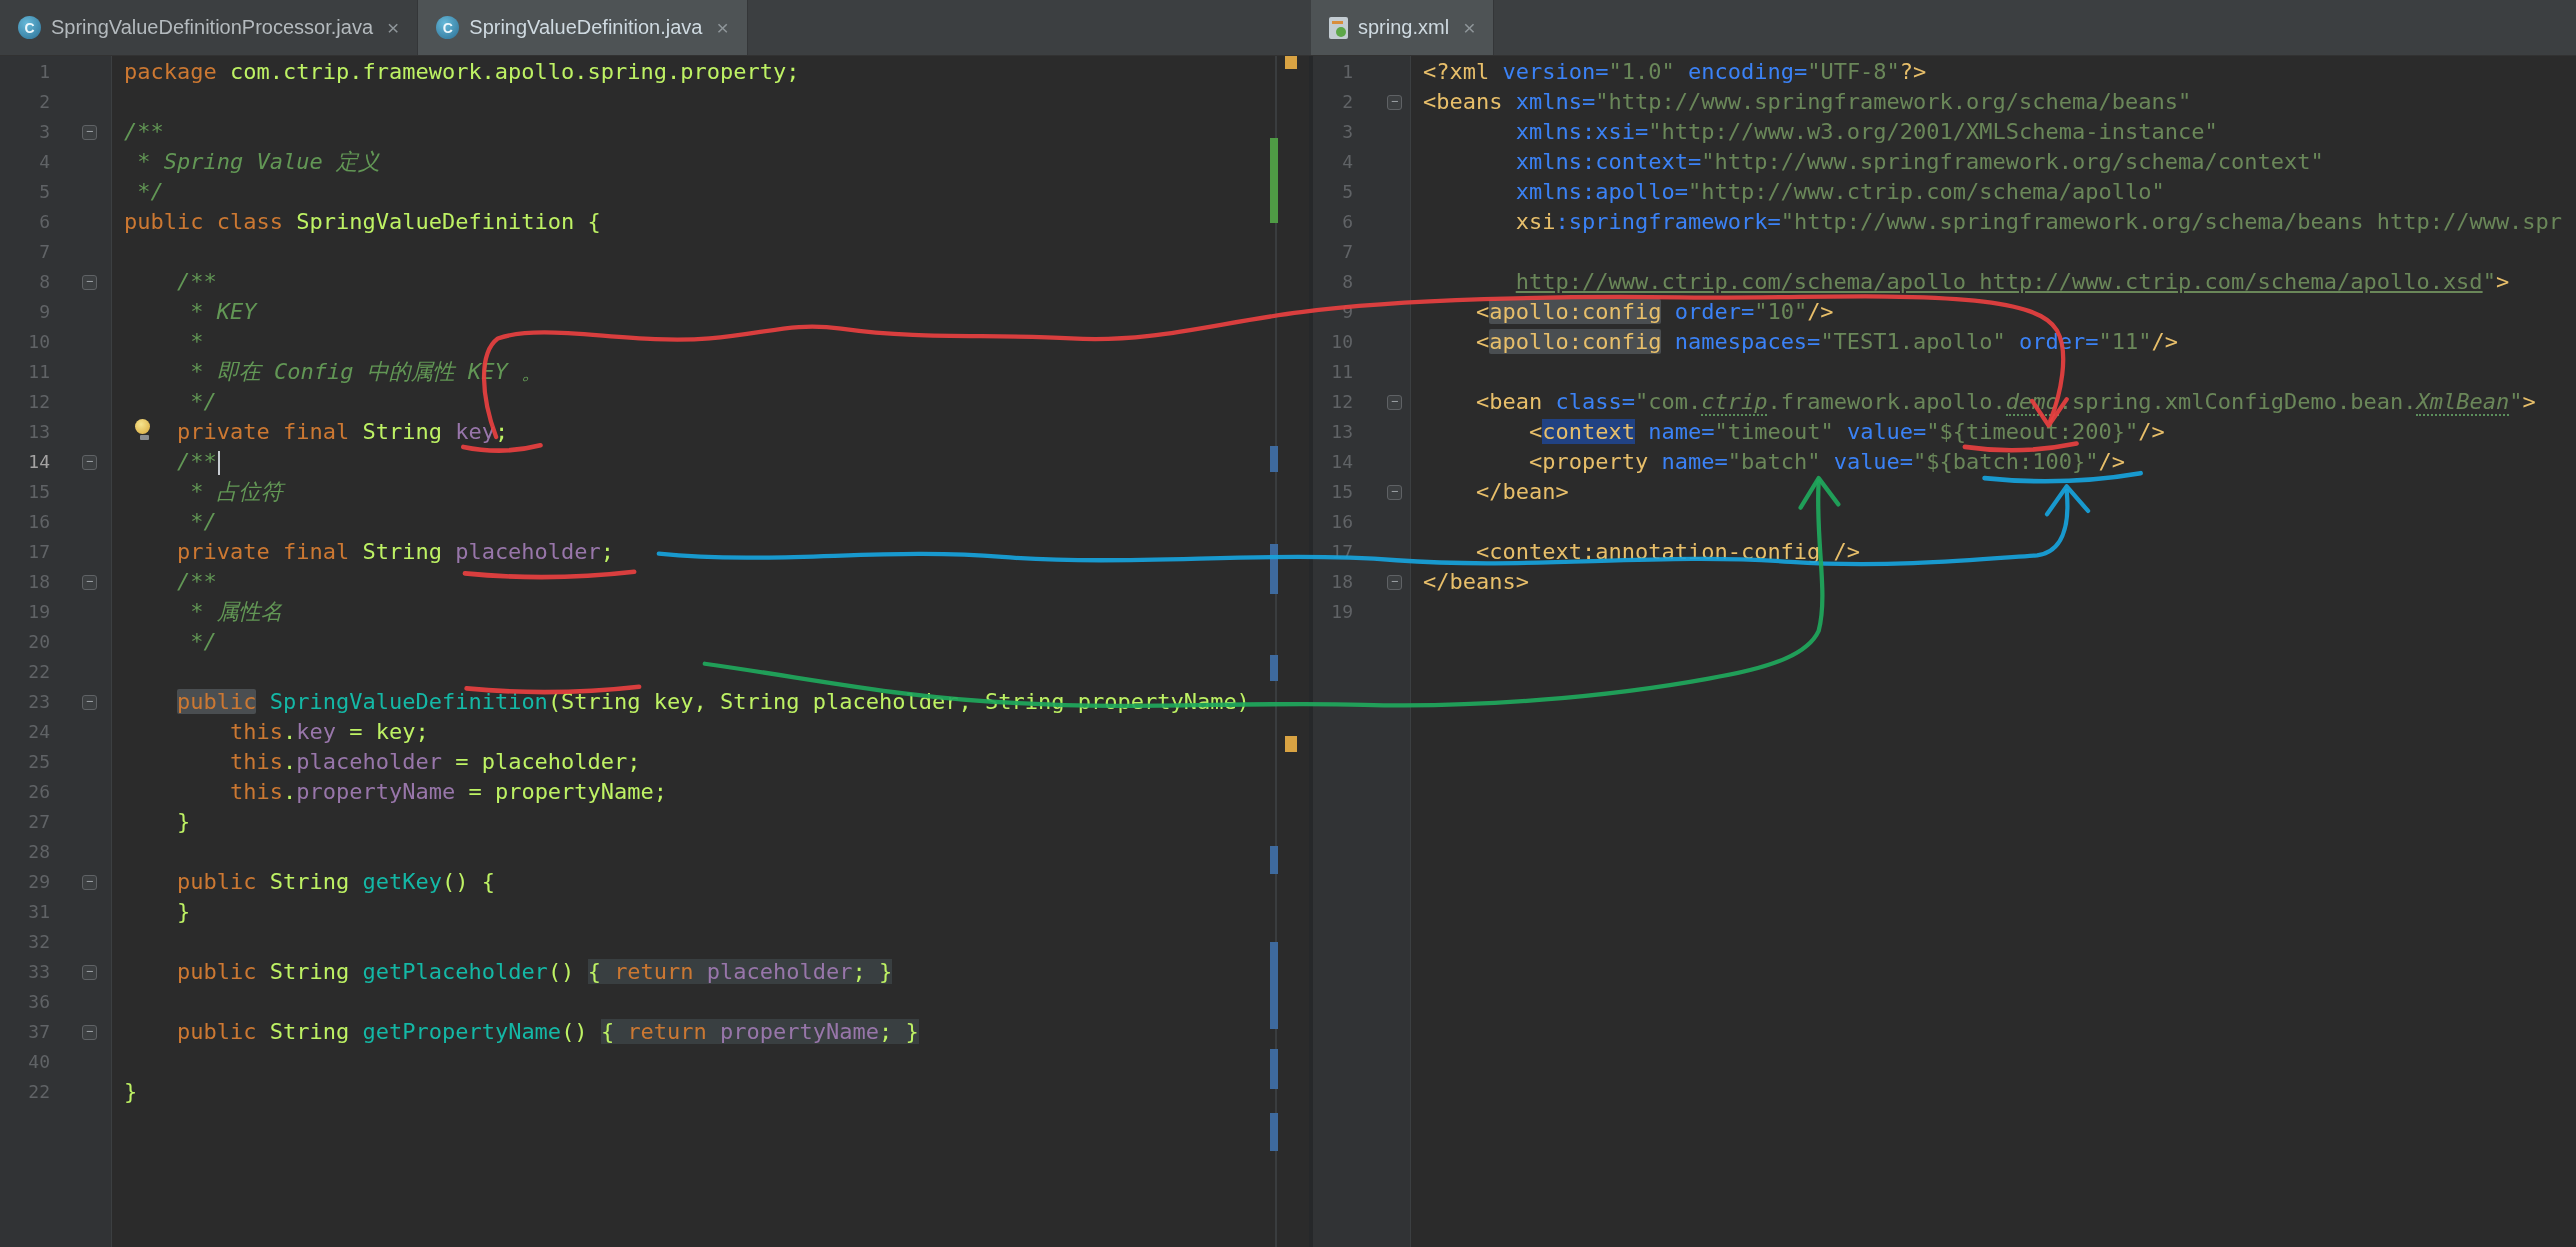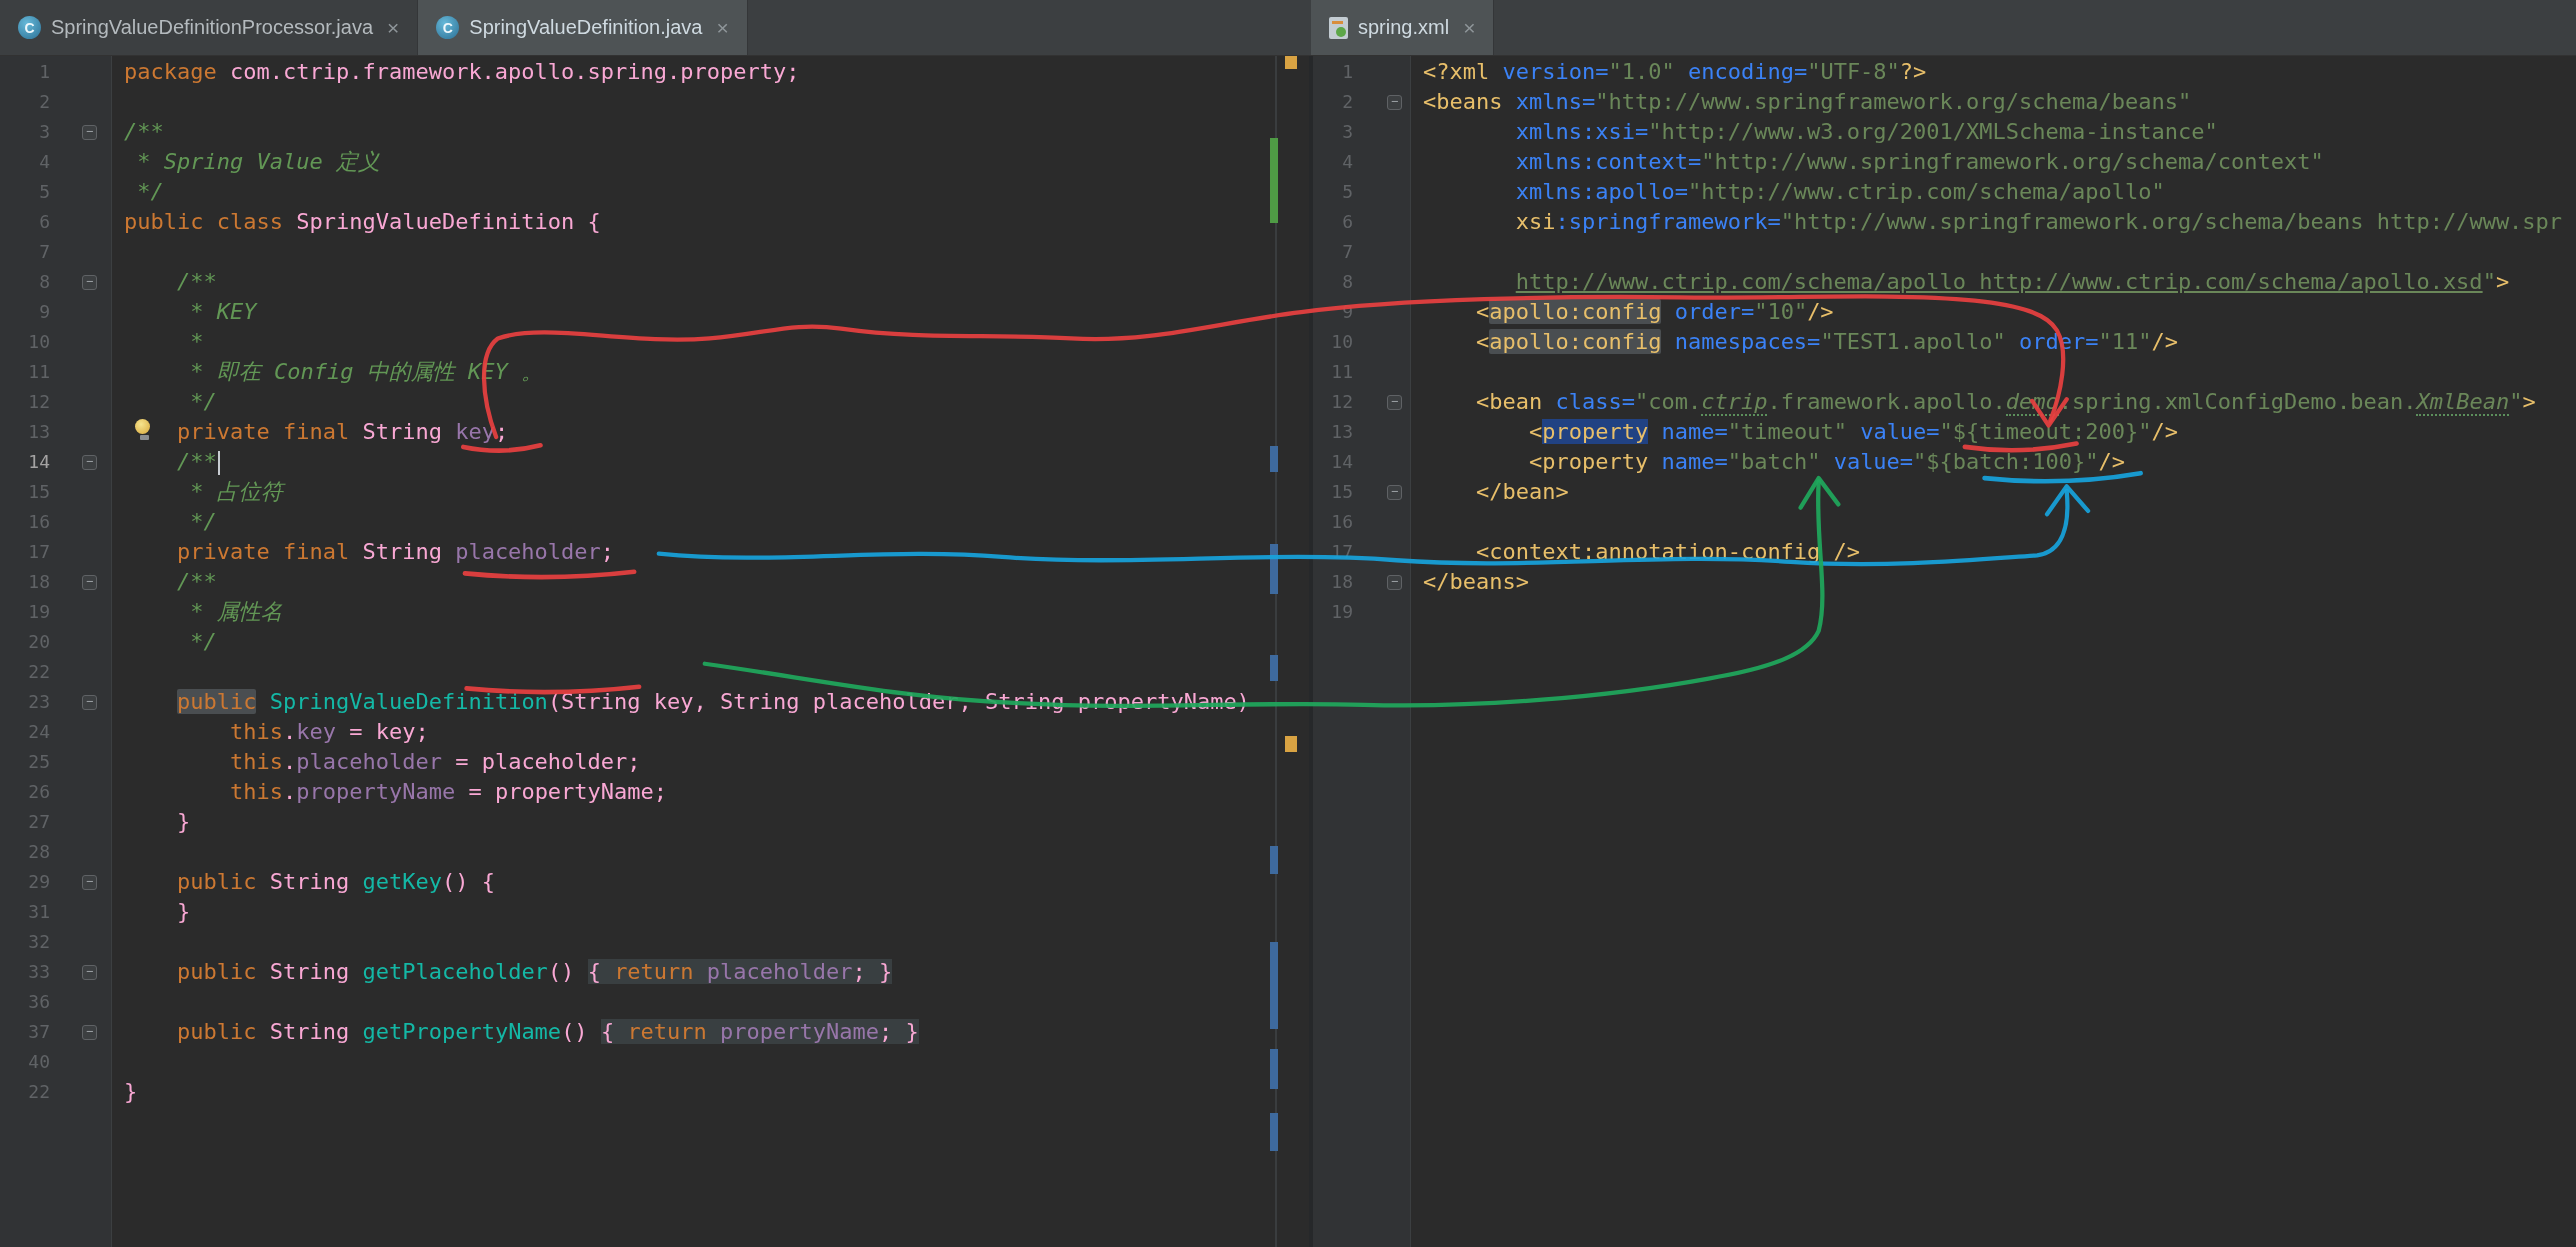--- a/index.html
+++ b/index.html
@@ -38,21 +38,21 @@
   #left-editor .g-fold{width:62px;}
   #right-editor .g-fold{width:58px;}
   .fold-icon{position:absolute;top:8px;width:13px;height:13px;border:1px solid #5f6265;border-radius:3px;
              background:#3c3f41;color:#9da2a6;font-size:12px;line-height:11px;text-align:center;}
   #left-editor .fold-icon{left:32px;}
   #right-editor .fold-icon{left:34px;}
   .fold-icon::after{content:"−";}
   .code-line{flex:1;font-size:22px;color:#a9b7c6;white-space:pre;overflow:hidden;padding-left:12px;}
   
   .kw{color:#cc7832;}
-  .pl{color:#f9a8d4;}
+  .pl{color:#bef264;}
   .com{color:#629755;font-style:italic;}
   .fld{color:#9876aa;}
   .mth{color:#14b8a6;}
   .xt{color:#e8bf6a;}
   .xa{color:#3b82f6;}
   .xv{color:#6a8759;}
   .hl{background:#4a4e51;border-radius:2px;}
   .sel{background:#214283;}
   .lnk{text-decoration:underline;}
   .typo{border-bottom:2px dotted #5c8f5c;font-style:italic;}
@@ -374,21 +374,21 @@
         <div class="row">
           <span class="g-num">12</span>
           <span class="g-fold">
             <span class="fold-icon"></span>
           </span>
           <span class="code-line"><span class="pl">    </span><span class="xt">&lt;bean </span><span class="xa">class=</span><span class="xv">"com.</span><span class="xv typo">ctrip</span><span class="xv">.framework.apollo.</span><span class="xv typo">demo</span><span class="xv">.spring.xmlConfigDemo.bean.</span><span class="xv typo">XmlBean</span><span class="xv">"</span><span class="xt">&gt;</span></span>
         </div>
         <div class="row">
           <span class="g-num">13</span>
           <span class="g-fold"></span>
-          <span class="code-line"><span class="pl">        </span><span class="xt">&lt;</span><span class="xt sel">property</span><span class="xa"> name=</span><span class="xv">"timeout"</span><span class="xa"> value=</span><span class="xv">"${timeout:200}"</span><span class="xt">/&gt;</span></span>
+          <span class="code-line"><span class="pl">        </span><span class="xt">&lt;</span><span class="xt sel">context</span><span class="xa"> name=</span><span class="xv">"timeout"</span><span class="xa"> value=</span><span class="xv">"${timeout:200}"</span><span class="xt">/&gt;</span></span>
         </div>
         <div class="row">
           <span class="g-num">14</span>
           <span class="g-fold"></span>
           <span class="code-line"><span class="pl">        </span><span class="xt">&lt;property</span><span class="xa"> name=</span><span class="xv">"batch"</span><span class="xa"> value=</span><span class="xv">"${batch:100}"</span><span class="xt">/&gt;</span></span>
         </div>
         <div class="row">
           <span class="g-num">15</span>
           <span class="g-fold">
             <span class="fold-icon"></span>

